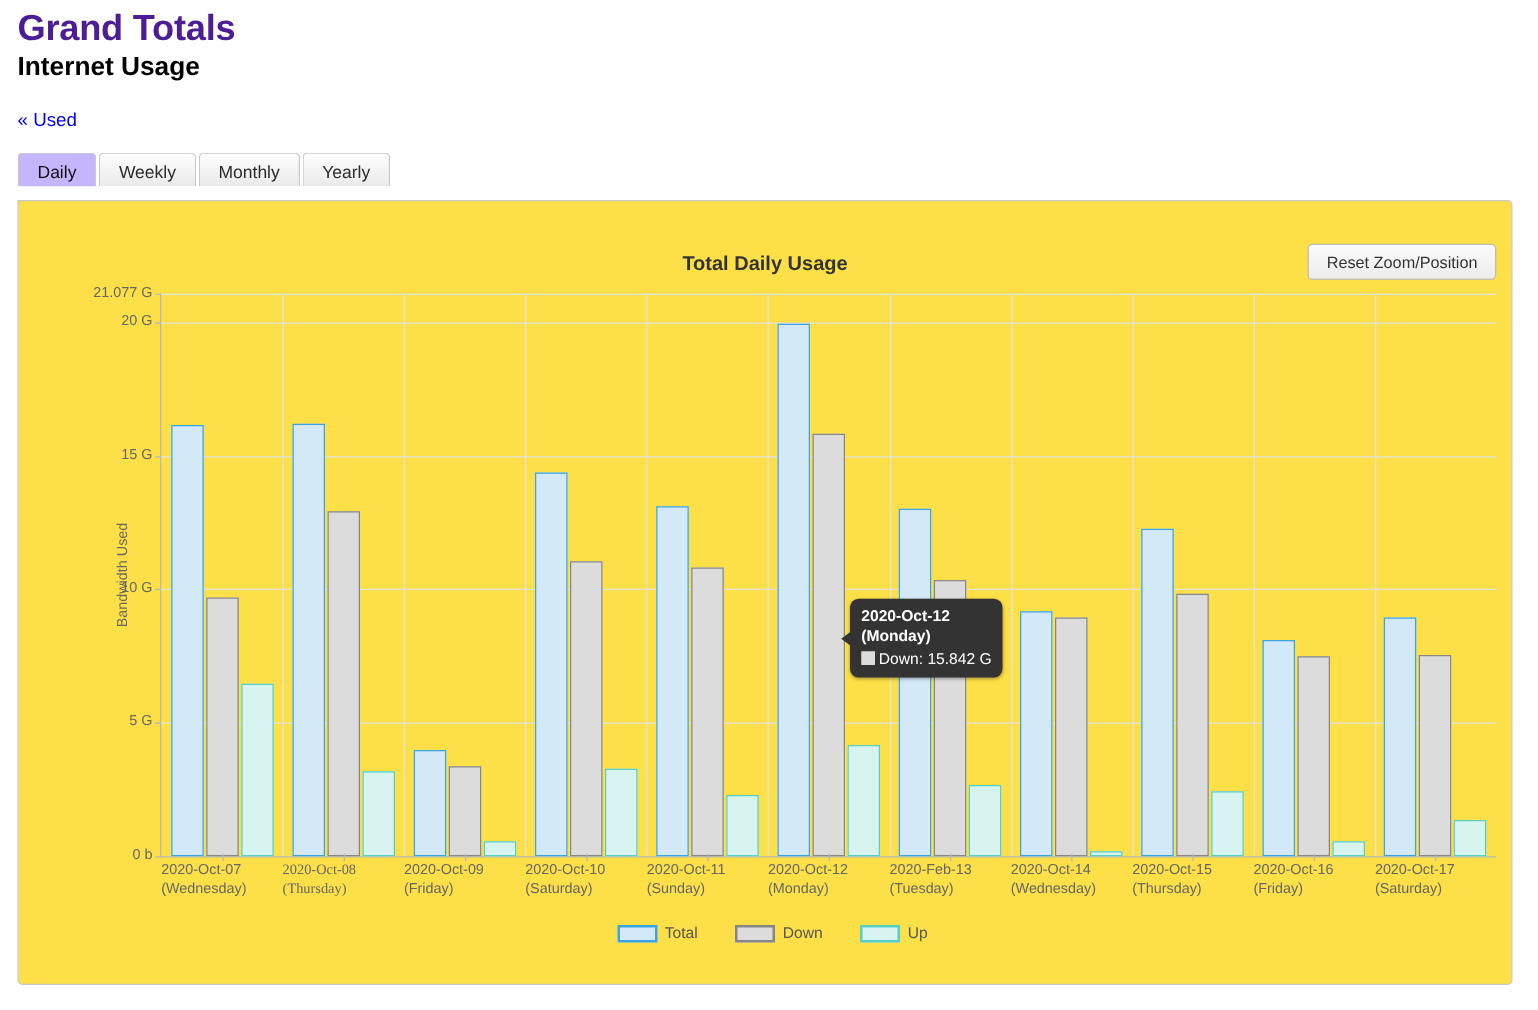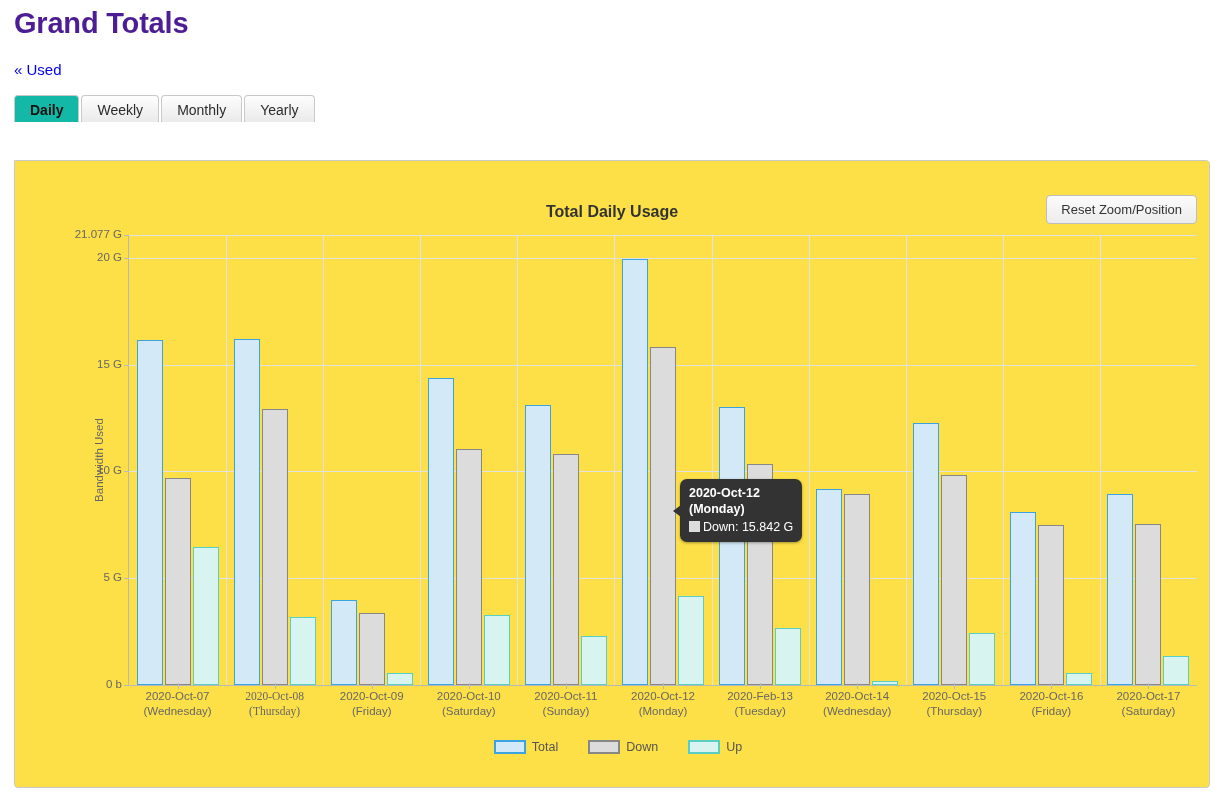--- a/index.html
+++ b/index.html
@@ -59,22 +59,22 @@
     font-size: 14px;
     color: #2b2b2b;
     background: linear-gradient(to bottom, #fdfdfd 0%, #eaeaea 100%);
     border: 1px solid #c9c9c9;
     border-bottom: none;
     border-radius: 4px 4px 0 0;
     cursor: pointer;
     line-height: 19px;
   }
   .tab.active {
-    background: #14b8a6;
-    font-weight: bold;
+    background: #c4b5fd;
+    font-weight: normal;
     color: #111;
     border-color: #c9c9c9;
     z-index: 2;
   }
   
   .panel {
     position: absolute;
     left: 14px;
     top: 160px;
     width: 1196px;
@@ -191,21 +191,21 @@
   .xlabels {
     position: absolute;
     left: 114px;
     top: 528px;
     width: 1068px;
     height: 40px;
   }
   .xlabel {
     position: absolute;
     top: 0;
-    text-align: center;
+    text-align: left;
     font-size: 11.5px;
     color: #666666;
     line-height: 15px;
   }
   .xtick {
     position: absolute;
     top: -6px;
     width: 1px; height: 6px;
     background: #b8b8b8;
   }
@@ -274,20 +274,21 @@
     border-right: 8px solid #333333;
   }
 </style>
 </head>
 <body>
 
 <div id="page">
 
   <div class="page-header">
     <h1 class="title-main">Grand Totals</h1>
+    <h2 class="title-sub">Internet Usage</h2>
   </div>
 
   <a class="back-link">« Used</a>
 
   <div class="tabs-wrap" id="tab-bar">
       <div class="tab active"><span>Daily</span></div>
       <div class="tab"><span>Weekly</span></div>
       <div class="tab"><span>Monthly</span></div>
       <div class="tab"><span>Yearly</span></div>
     </div>

